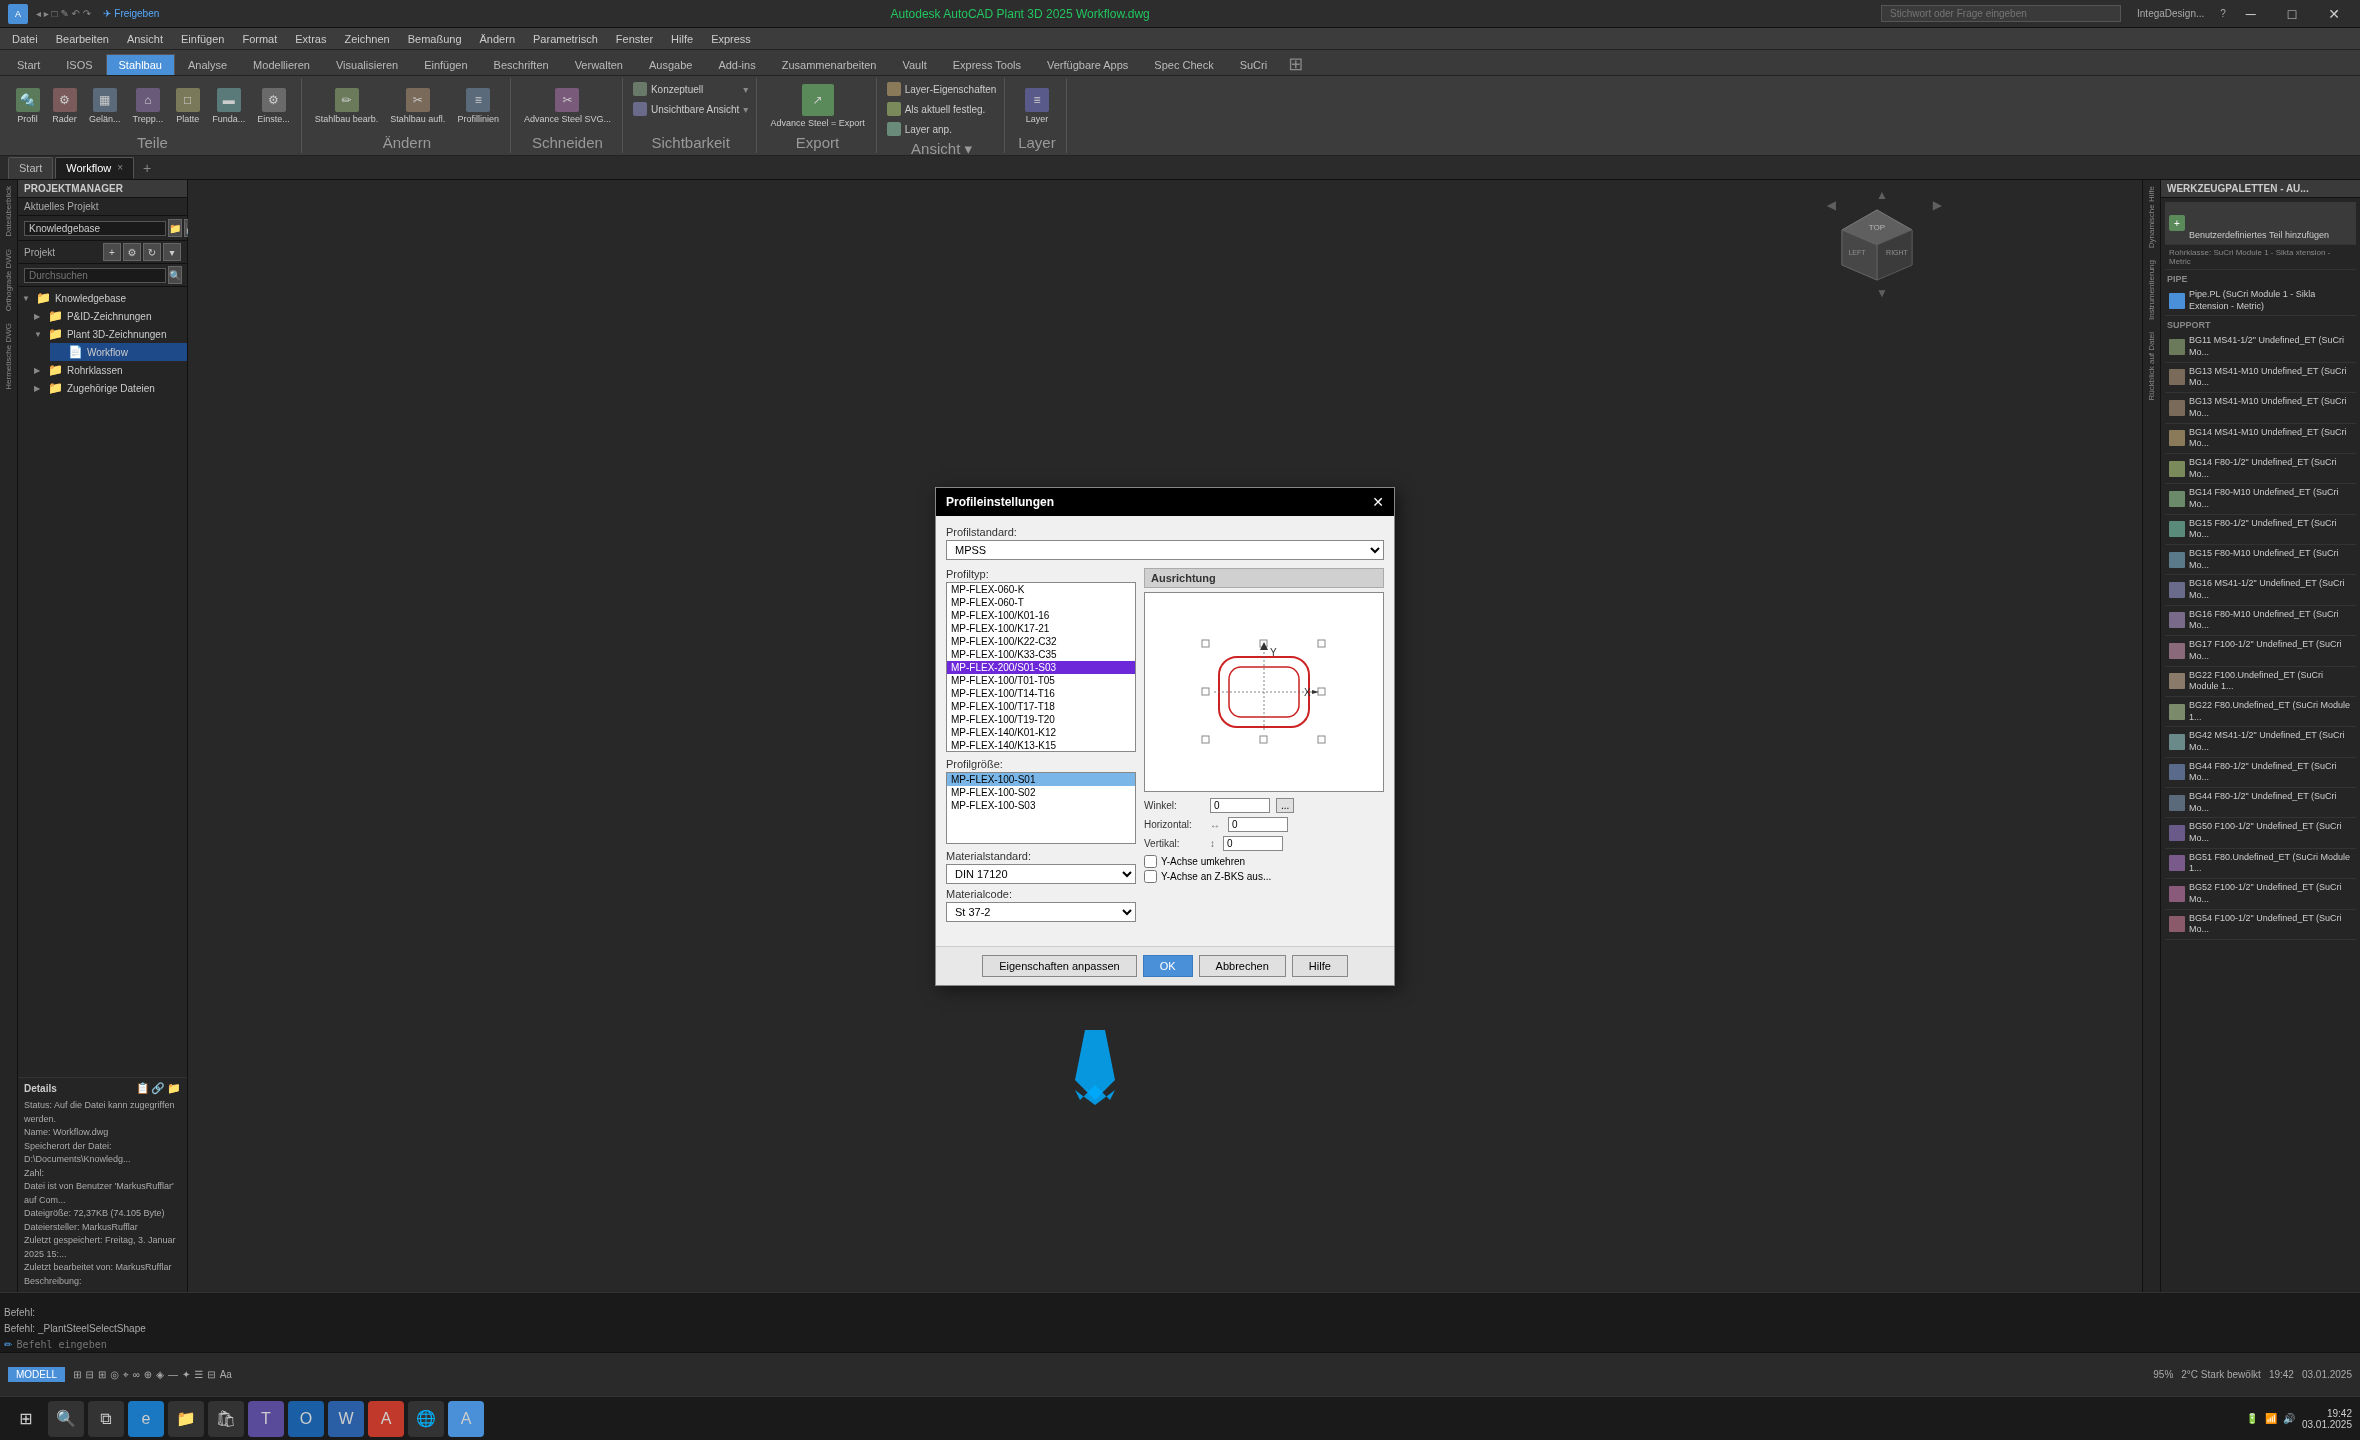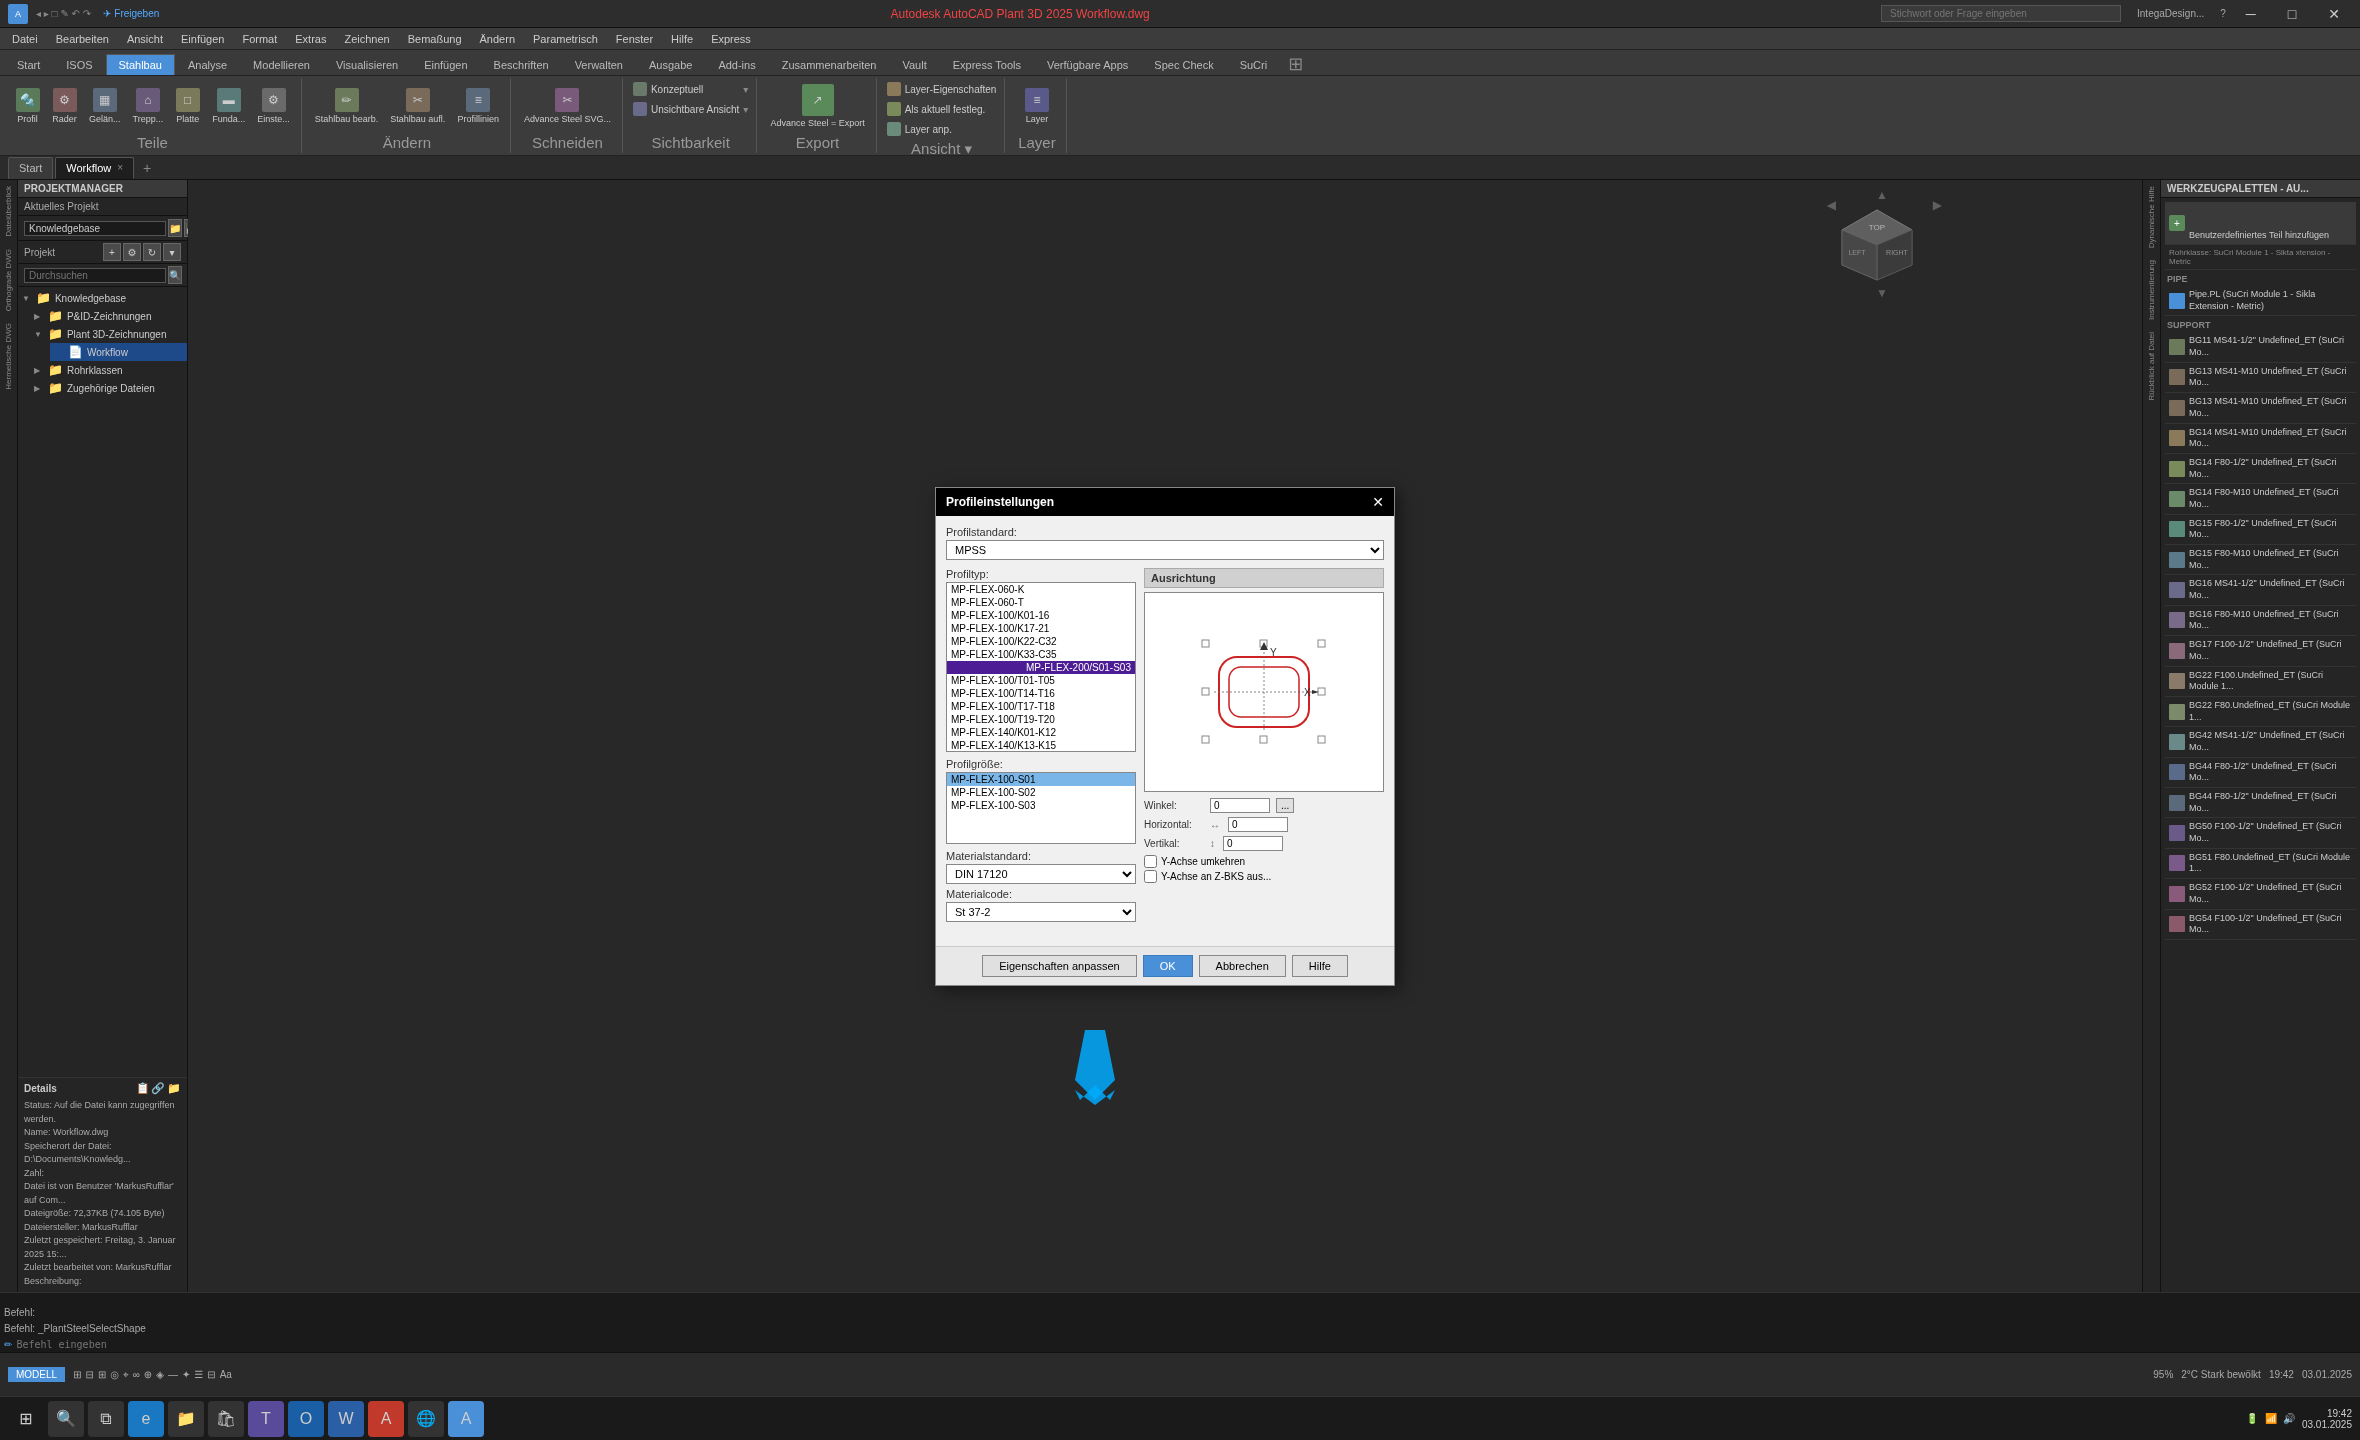--- a/index.html
+++ b/index.html
@@ -1,21 +1,21 @@
 <!DOCTYPE html>
 <html><head>
   <meta charset="utf-8">
   <style>
     * { margin: 0; padding: 0; box-sizing: border-box; }
     body { width: 2360px; height: 1440px; background: #1e1e1e; font-family: 'Segoe UI', Arial, sans-serif; font-size: 11px; color: #cccccc; overflow: hidden; }
 
     
     #titlebar { height: 28px; background: #2d2d2d; display: flex; align-items: center; justify-content: space-between; padding: 0 8px; border-bottom: 1px solid #111; }
     #titlebar-left { display: flex; align-items: center; gap: 4px; }
-    #titlebar-center { font-size: 12px; color: #ef4444; }
+    #titlebar-center { font-size: 12px; color: #22c55e; }
     #titlebar-right { display: flex; align-items: center; gap: 8px; font-size: 11px; color: #aaa; }
     .title-btn { width: 14px; height: 14px; border-radius: 50%; display: inline-block; cursor: pointer; }
     .winbtn { padding: 0 12px; height: 28px; display: flex; align-items: center; cursor: pointer; color: #ccc; font-size: 14px; }
 
     
     #menubar { height: 22px; background: #3c3c3c; display: flex; align-items: center; padding: 0 4px; gap: 2px; border-bottom: 1px solid #222; }
     .menu-item { padding: 2px 8px; cursor: pointer; color: #ccc; font-size: 11px; white-space: nowrap; }
 
     
     #ribbon-tabs { height: 26px; background: #3a3a3a; display: flex; align-items: flex-end; padding-left: 4px; border-bottom: 1px solid #222; }
@@ -85,21 +85,21 @@
     #dialog-overlay { position: absolute; top: 0; left: 0; right: 0; bottom: 0; background: rgba(0,0,0,0.3); display: flex; align-items: center; justify-content: center; z-index: 100; }
     #dialog { width: 460px; background: #f0f0f0; border: 1px solid #888; box-shadow: 4px 4px 16px rgba(0,0,0,0.5); font-size: 11px; color: #000; position: relative; }
     #dialog-title { background: #000000; color: white; padding: 6px 10px; font-size: 12px; font-weight: bold; display: flex; align-items: center; justify-content: space-between; }
     #dialog-close { cursor: pointer; font-size: 14px; color: white; background: none; border: none; }
     #dialog-content { padding: 10px; }
     .dlg-label { font-size: 11px; color: #333; margin-bottom: 2px; }
     .dlg-select { width: 100%; padding: 2px 4px; background: white; border: 1px solid #888; font-size: 11px; margin-bottom: 8px; }
     .dlg-row { display: flex; gap: 8px; margin-bottom: 6px; }
     .dlg-col { flex: 1; }
     .dlg-listbox-item { padding: 1px 4px; cursor: pointer; }
-    .dlg-listbox-item.selected { background: #4c1d95; color: white; text-align: right; }
+    .dlg-listbox-item.selected { background: #6d28d9; color: white; }
     .dlg-listbox-item.selected2 { background: #7ab7e8; color: #000; }
     #profile-canvas { background: white; border: 1px solid #888; width: 240px; height: 200px; display: flex; align-items: center; justify-content: center; position: relative; }
     .dlg-field-row { display: flex; align-items: center; gap: 6px; margin-bottom: 4px; }
     .dlg-field-label { font-size: 10px; color: #333; min-width: 60px; }
     .dlg-field-input { width: 60px; padding: 1px 3px; border: 1px solid #888; background: white; font-size: 10px; }
     .dlg-checkbox-row { display: flex; align-items: center; gap: 4px; margin-bottom: 2px; font-size: 10px; }
     .dlg-footer { display: flex; gap: 6px; justify-content: center; padding: 8px 10px; background: #e8e8e8; border-top: 1px solid #ccc; }
     .dlg-btn { padding: 4px 16px; background: #e0e0e0; border: 1px solid #888; cursor: pointer; font-size: 11px; }
     .dlg-btn.primary { background: #4a90d9; color: white; border-color: #3a7abf; }
 

